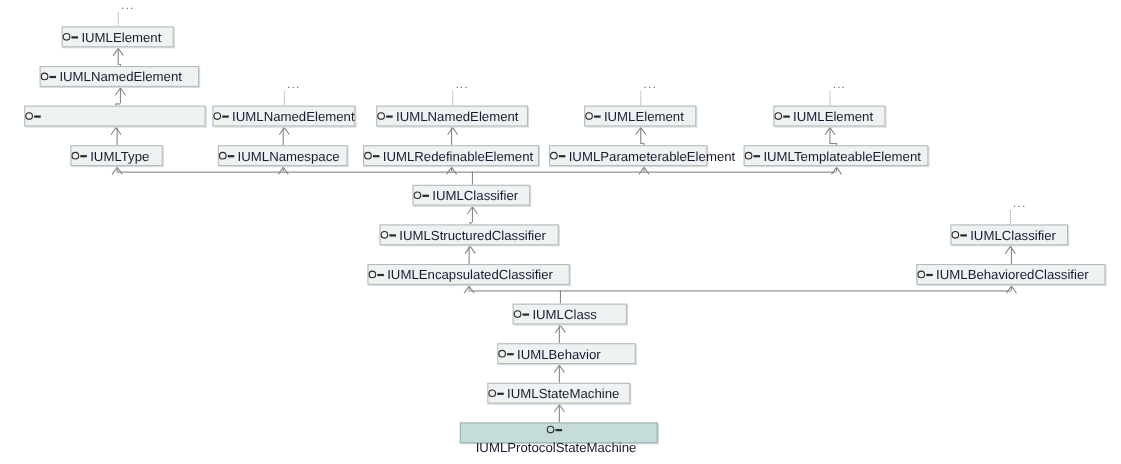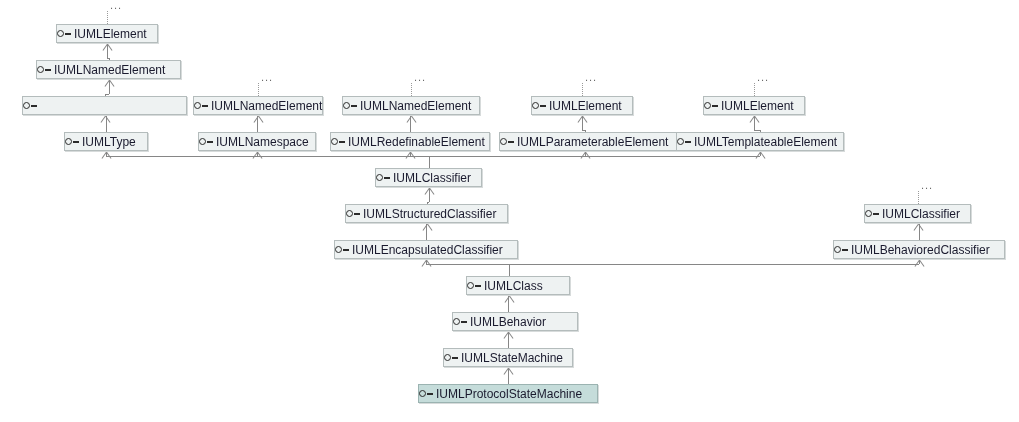--- a/index.html
+++ b/index.html
@@ -77,20 +77,21 @@
     align-items: center;
     padding: 0 5px 0 0;
     background: #eef2f2;
     border: 1px solid #b4bcbc;
     box-shadow: 1px 1px 0 0 #d7dbdb;
     white-space: nowrap;
   }
   .node.selected {
     background: #c5dcda;
     border-color: #9bb3b1;
+    flex-direction: column;
   }
   .node .label {
     font-size: 12px;
     color: #1a1a2e;
     font-family: "Liberation Sans", "DejaVu Sans", sans-serif;
     line-height: 14px;
   }
   
   .iface {
     position: relative;
@@ -255,21 +256,21 @@
         </span>
         <span class="label">IUMLNamespace</span>
       </div>
       <div class="node" style="left: 330px; top: 132px; width: 160px;">
         <span class="iface">
           <span class="ring"></span>
           <span class="stub"></span>
         </span>
         <span class="label">IUMLRedefinableElement</span>
       </div>
-      <div class="node" style="left: 499px; top: 132px; width: 201px;">
+      <div class="node" style="left: 499px; top: 132px; width: 144px;">
         <span class="iface">
           <span class="ring"></span>
           <span class="stub"></span>
         </span>
         <span class="label">IUMLParameterableElement</span>
       </div>
       <div class="node" style="left: 676px; top: 132px; width: 168px;">
         <span class="iface">
           <span class="ring"></span>
           <span class="stub"></span>

